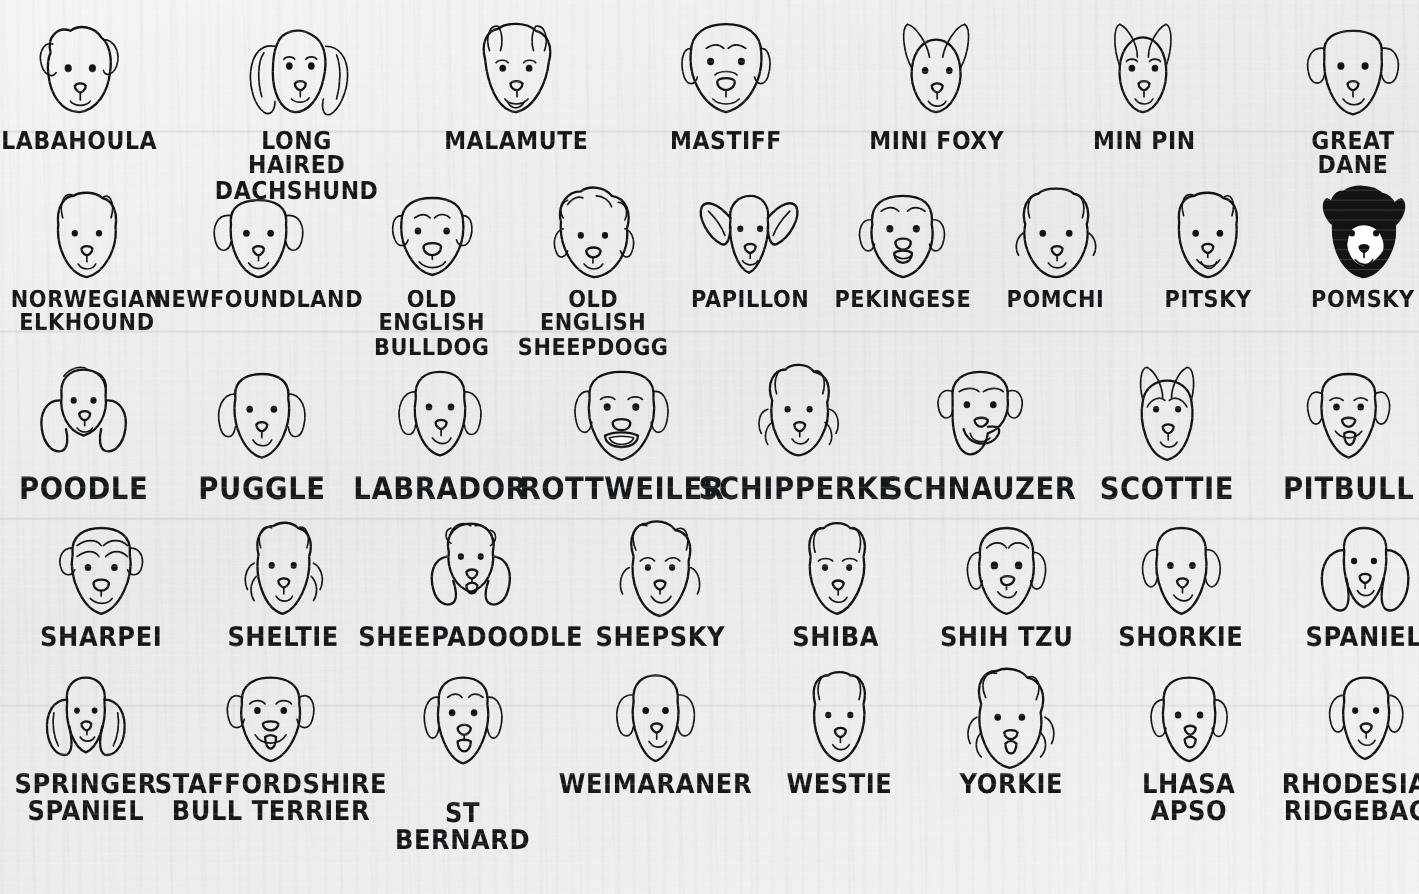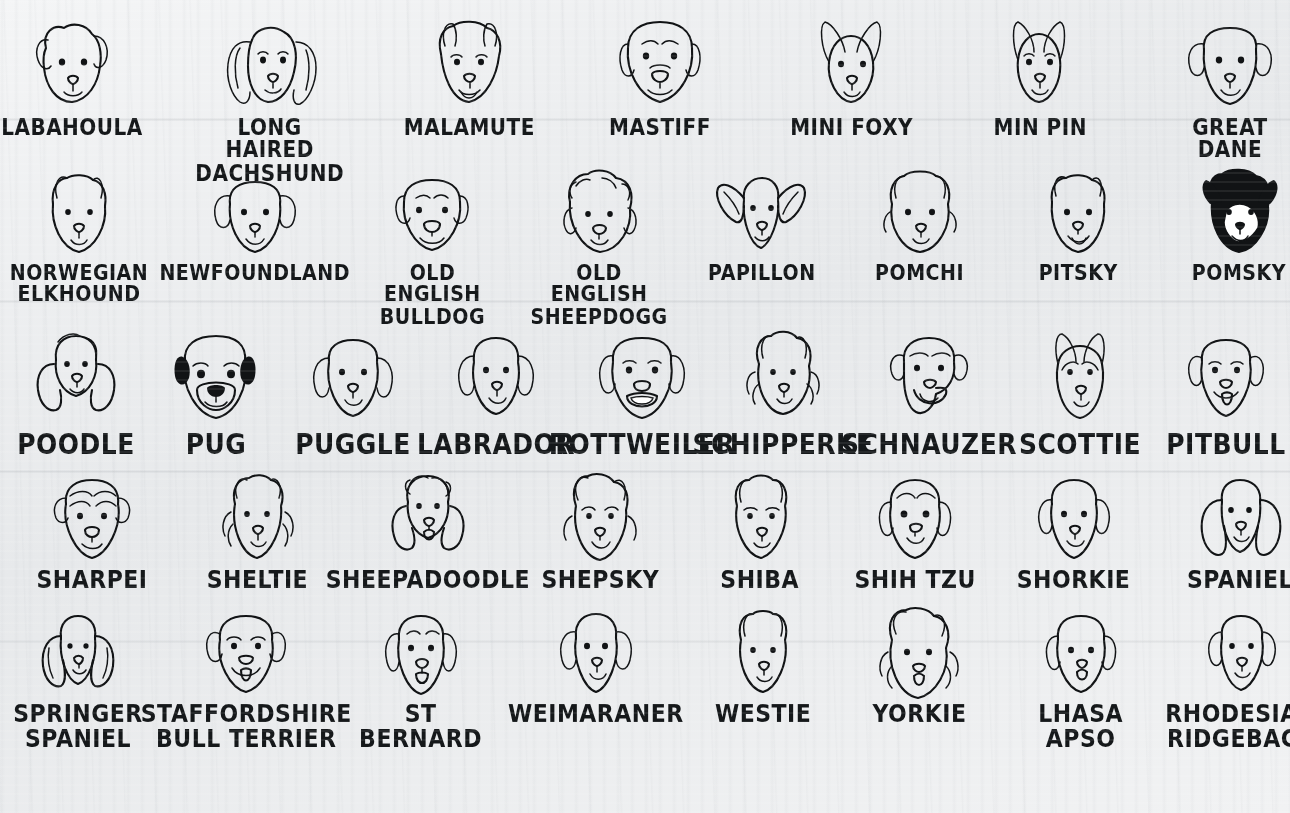--- a/index.html
+++ b/index.html
@@ -340,20 +340,36 @@
           <ellipse class="solid" cx="47" cy="40" rx="2.8" ry="3"></ellipse>
           <ellipse class="solid" cx="65" cy="40" rx="2.8" ry="3"></ellipse>
           <path class="sketch" d="M51 56 C53 53 59 53 61 56 C61 60 57 62 56 62 C55 62 51 60 51 56 Z"></path>
           <path class="thin" d="M56 62 L56 67"></path>
           <path class="thin" d="M49 69 C53 74 60 74 63 69"></path>
         </svg>
       </div>
       <div class="caption">PAPILLON</div>
     </div>
 
+    <div class="cell" style="width:128px;">
+      <div class="face">
+        <svg width="104" height="92" viewBox="0 0 104 92" aria-hidden="true">
+          <path class="sketch" d="M24 36 C22 18 34 10 52 10 C70 10 80 18 78 36 C82 56 70 80 52 84 C34 80 20 56 24 36 Z"></path>
+          <path class="thin" d="M24 32 C14 30 10 42 14 54 C17 62 24 62 26 54"></path>
+          <path class="thin" d="M78 32 C88 30 92 42 88 54 C85 62 78 62 76 54"></path>
+          <path class="thin" d="M32 24 C38 20 44 20 48 24 M56 24 C60 20 66 20 72 24"></path>
+          <ellipse class="solid" cx="40" cy="40" rx="3.2" ry="3.4"></ellipse>
+          <ellipse class="solid" cx="64" cy="40" rx="3.2" ry="3.4"></ellipse>
+          <path class="sketch" d="M45 52 C47 48 57 48 59 52 C59 57 55 59 52 59 C49 59 45 57 45 52 Z"></path>
+          <path class="sketch" d="M44 62 C44 74 60 74 60 62 C56 59 48 59 44 62 Z"></path>
+          <path class="thin" d="M44 64 C50 68 56 68 60 64"></path>
+        </svg>
+      </div>
+      <div class="caption">PEKINGESE</div>
+    </div>
 
     <div class="cell" style="width:126px;">
       <div class="face">
         <svg width="104" height="92" viewBox="0 0 104 92" aria-hidden="true">
           <path class="sketch" d="M24 36 C20 22 26 10 36 8 C42 2 62 2 68 8 C78 10 84 22 80 36 C84 58 70 82 52 84 C34 82 20 58 24 36 Z"></path>
           <path class="thin" d="M28 30 C24 16 30 8 36 8 M76 30 C80 16 74 8 68 8"></path>
           <path class="thin" d="M22 44 C16 48 14 58 18 64 M82 44 C88 48 90 58 86 64"></path>
           <ellipse class="solid" cx="40" cy="44" rx="3" ry="3.2"></ellipse>
           <ellipse class="solid" cx="64" cy="44" rx="3" ry="3.2"></ellipse>
           <path class="sketch" d="M48 58 C50 55 56 55 58 58 C58 62 54 64 53 64 C52 64 48 62 48 58 Z"></path>
@@ -410,37 +426,20 @@
           <ellipse class="solid" cx="43" cy="34" rx="2.8" ry="3"></ellipse>
           <ellipse class="solid" cx="61" cy="34" rx="2.8" ry="3"></ellipse>
           <path class="sketch" d="M48 46 C50 43 56 43 58 46 C58 50 54 52 53 52 C52 52 48 50 48 46 Z"></path>
           <path class="thin" d="M53 52 L53 57"></path>
           <path class="thin" d="M46 59 C50 64 57 64 60 59"></path>
         </svg>
       </div>
       <div class="caption">POODLE</div>
     </div>
 
-    <div class="cell" style="width:128px;">
-      <div class="face">
-        <svg width="110" height="98" viewBox="0 0 110 98" aria-hidden="true">
-          <path class="sketch" d="M24 32 C22 14 36 6 55 6 C74 6 86 14 84 32 C88 58 74 84 55 88 C36 84 20 58 24 32 Z"></path>
-          <path class="solid" d="M24 28 C16 22 12 34 14 46 C16 56 24 58 28 48 C30 40 28 32 24 28 Z"></path>
-          <path class="solid" d="M84 28 C92 22 96 34 94 46 C92 56 84 58 80 48 C78 40 80 32 84 28 Z"></path>
-          <ellipse class="solid" cx="40" cy="44" rx="4" ry="4.2"></ellipse>
-          <ellipse class="solid" cx="70" cy="44" rx="4" ry="4.2"></ellipse>
-          <path class="thin" d="M32 36 C36 32 44 32 47 36 M63 36 C67 32 74 32 78 36"></path>
-          <path class="sketch" d="M36 60 C36 50 74 50 74 60 C74 74 62 80 55 80 C48 80 36 74 36 60 Z"></path>
-          <path class="solid" d="M46 58 C48 54 62 54 64 58 C64 64 59 67 55 67 C51 67 46 64 46 58 Z"></path>
-          <path class="thin" d="M55 67 L55 72"></path>
-          <path class="thin" d="M44 72 C49 78 62 78 66 72"></path>
-        </svg>
-      </div>
-      <div class="caption">PUG</div>
-    </div>
 
     <div class="cell" style="width:134px;">
       <div class="face">
         <svg width="104" height="98" viewBox="0 0 104 98" aria-hidden="true">
           <path class="sketch" d="M28 32 C26 16 38 10 52 10 C66 10 78 16 76 32 C80 56 68 82 52 86 C36 82 24 56 28 32 Z"></path>
           <path class="thin" d="M28 28 C16 28 10 42 14 58 C17 70 26 70 28 58"></path>
           <path class="thin" d="M76 28 C88 28 94 42 90 58 C87 70 78 70 76 58"></path>
           <ellipse class="solid" cx="41" cy="42" rx="3" ry="3.2"></ellipse>
           <ellipse class="solid" cx="63" cy="42" rx="3" ry="3.2"></ellipse>
           <path class="sketch" d="M47 56 C49 53 55 53 57 56 C57 60 53 62 52 62 C51 62 47 60 47 56 Z"></path>
@@ -721,21 +720,21 @@
           <path class="thin" d="M33 32 C36 28 44 28 47 32 M57 32 C60 28 68 28 71 32"></path>
           <path class="sketch" d="M45 50 C47 47 57 47 59 50 C59 54 55 56 52 56 C49 56 45 54 45 50 Z"></path>
           <path class="thin" d="M38 60 C44 70 60 70 66 60"></path>
           <path class="sketch" d="M47 62 C47 76 57 76 57 62 C54 60 50 60 47 62 Z"></path>
         </svg>
       </div>
       <div class="caption">STAFFORDSHIRE
 BULL TERRIER</div>
     </div>
 
-    <div class="cell" style="width:140px;">
+    <div class="cell" style="width:140px;gap:26px;">
       <div class="face">
         <svg width="100" height="92" viewBox="0 0 100 92" aria-hidden="true">
           <path class="sketch" d="M28 32 C26 14 38 8 50 8 C62 8 74 14 72 32 C76 54 64 82 50 86 C36 82 24 54 28 32 Z"></path>
           <path class="thin" d="M28 26 C18 24 12 38 16 54 C19 66 26 66 28 54"></path>
           <path class="thin" d="M72 26 C82 24 88 38 84 54 C81 66 74 66 72 54"></path>
           <path class="thin" d="M36 26 C40 22 46 22 49 26 M55 26 C58 22 64 22 68 26"></path>
           <ellipse class="solid" cx="40" cy="40" rx="3" ry="3.2"></ellipse>
           <ellipse class="solid" cx="60" cy="40" rx="3" ry="3.2"></ellipse>
           <path class="sketch" d="M45 54 C47 50 55 50 57 54 C57 58 53 60 51 60 C49 60 45 58 45 54 Z"></path>
           <path class="thin" d="M51 60 L51 65"></path>

